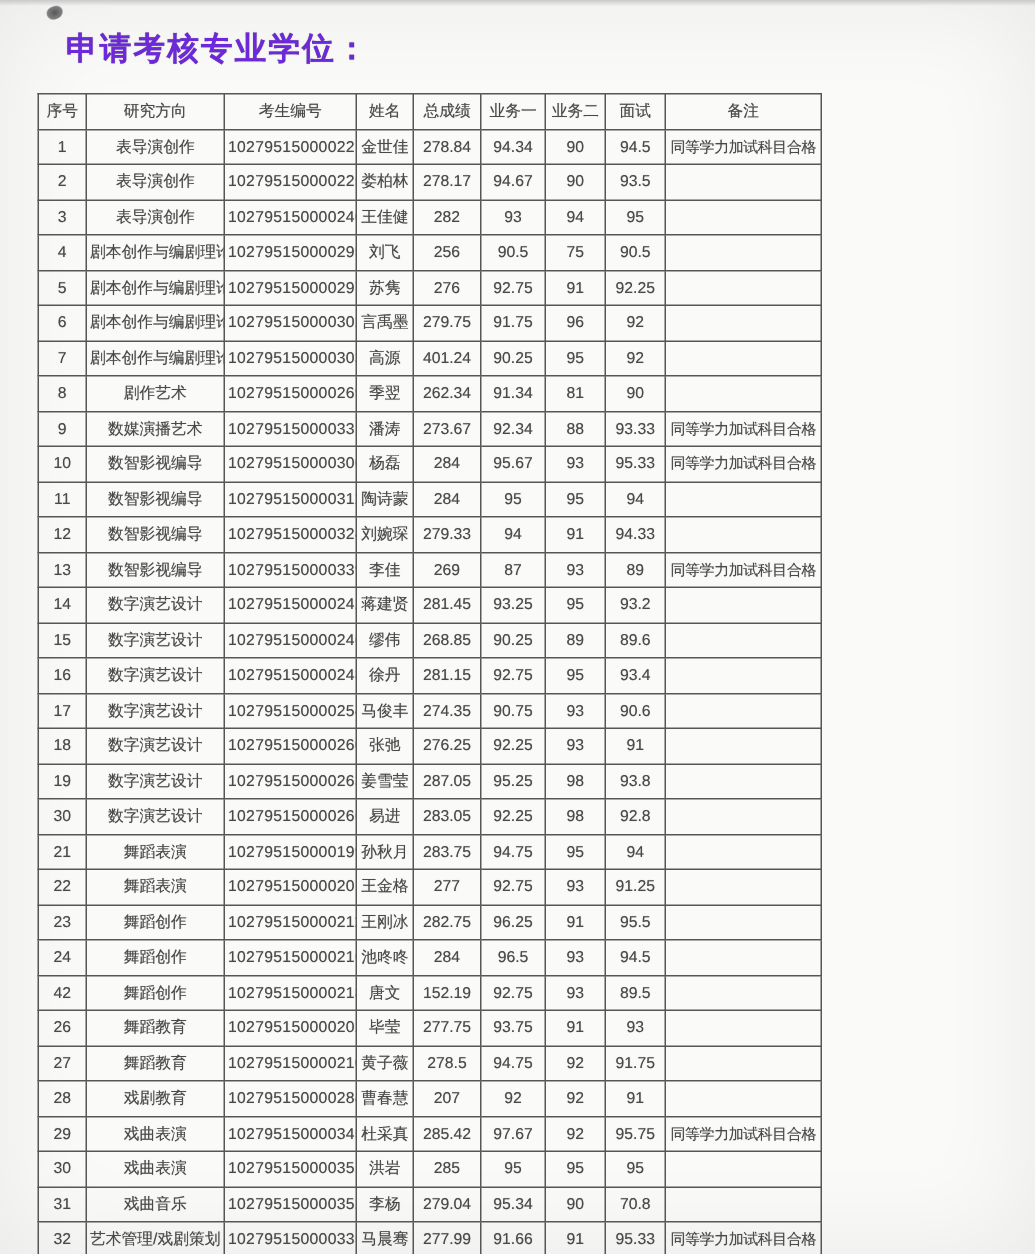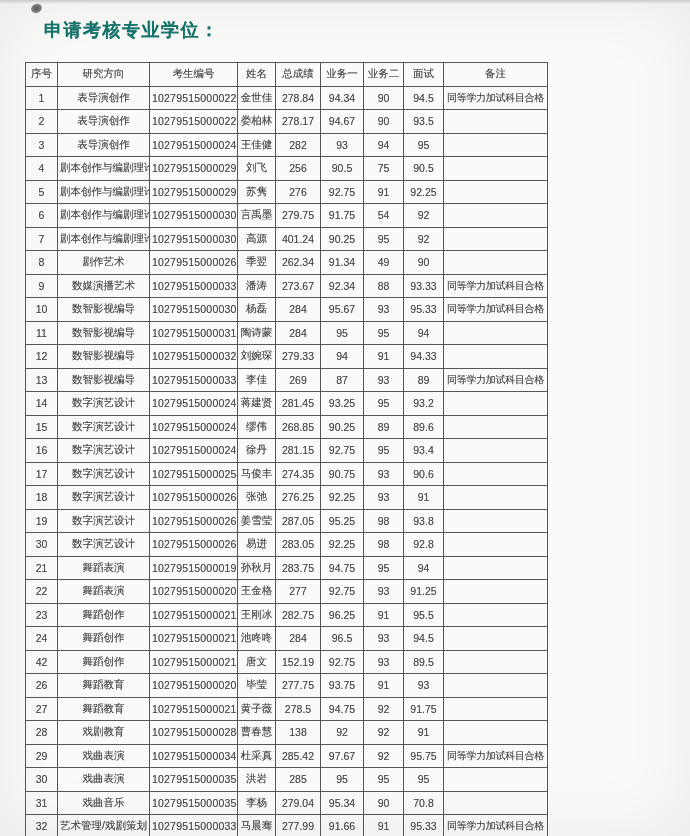--- a/index.html
+++ b/index.html
@@ -19,22 +19,22 @@
   }
   .smudge{
     position:absolute;left:31px;top:4px;width:11px;height:9px;
     background:radial-gradient(ellipse at center,#3c3c3c 0%,#6a6a6a 60%,rgba(106,106,106,0) 100%);
     border-radius:50% 40% 55% 45%;
     transform:rotate(-12deg);
     opacity:.85;
   }
   .title{
     position:absolute;left:44px;top:18px;margin:0;
-    font-size:18px;font-weight:700;letter-spacing:1.5px;
-    color:#0f766e;
+    font-size:21px;font-weight:700;letter-spacing:1.5px;
+    color:#6d28d9;
     text-shadow:0 0 .6px rgba(51,51,51,.65);
   }
   table.scores{
     position:absolute;left:25px;top:62px;
     width:522px;
     border-collapse:collapse;
     table-layout:fixed;
     font-size:10.5px;
     color:#4a4a4a;
   }
@@ -140,21 +140,21 @@
           <td>92.25</td>
           <td class="remark"></td>
         </tr>
         <tr>
           <td>6</td>
           <td>剧本创作与编剧理论</td>
           <td class="cand">102795150000302</td>
           <td>言禹墨</td>
           <td>279.75</td>
           <td>91.75</td>
-          <td>54</td>
+          <td>96</td>
           <td>92</td>
           <td class="remark"></td>
         </tr>
         <tr>
           <td>7</td>
           <td>剧本创作与编剧理论</td>
           <td class="cand">102795150000303</td>
           <td>高源</td>
           <td>401.24</td>
           <td>90.25</td>
@@ -162,21 +162,21 @@
           <td>92</td>
           <td class="remark"></td>
         </tr>
         <tr>
           <td>8</td>
           <td>剧作艺术</td>
           <td class="cand">102795150000269</td>
           <td>季翌</td>
           <td>262.34</td>
           <td>91.34</td>
-          <td>49</td>
+          <td>81</td>
           <td>90</td>
           <td class="remark"></td>
         </tr>
         <tr>
           <td>9</td>
           <td>数媒演播艺术</td>
           <td class="cand">102795150000331</td>
           <td>潘涛</td>
           <td>273.67</td>
           <td>92.34</td>
@@ -380,21 +380,21 @@
           <td>94.75</td>
           <td>92</td>
           <td>91.75</td>
           <td class="remark"></td>
         </tr>
         <tr>
           <td>28</td>
           <td>戏剧教育</td>
           <td class="cand">102795150000284</td>
           <td>曹春慧</td>
-          <td>138</td>
+          <td>207</td>
           <td>92</td>
           <td>92</td>
           <td>91</td>
           <td class="remark"></td>
         </tr>
         <tr>
           <td>29</td>
           <td>戏曲表演</td>
           <td class="cand">102795150000345</td>
           <td>杜采真</td>

